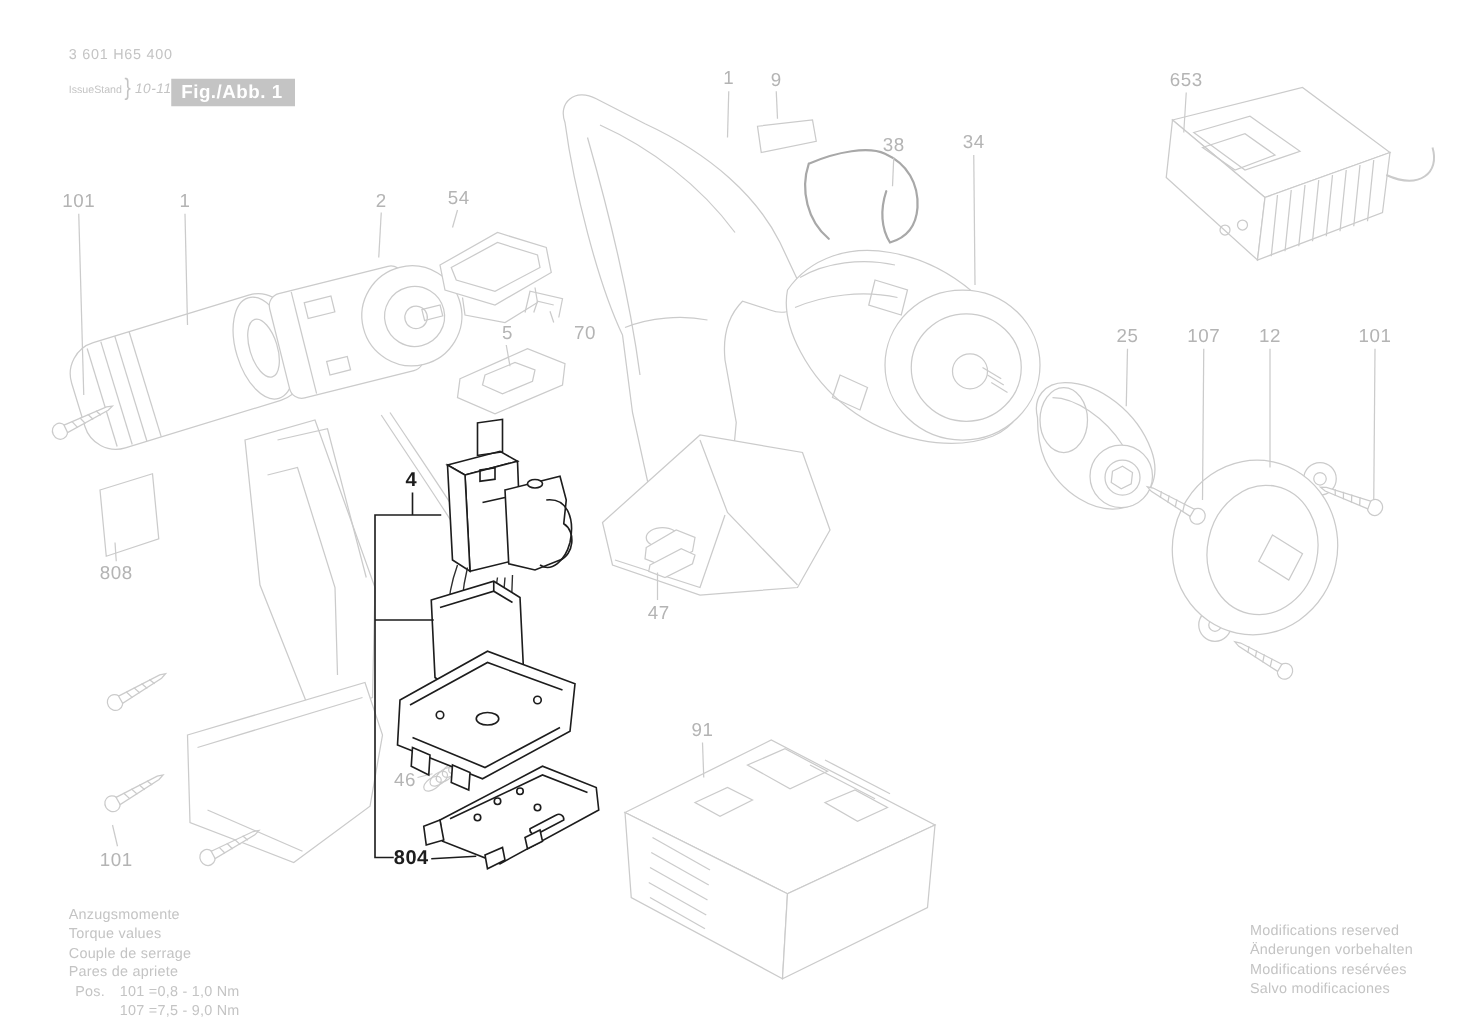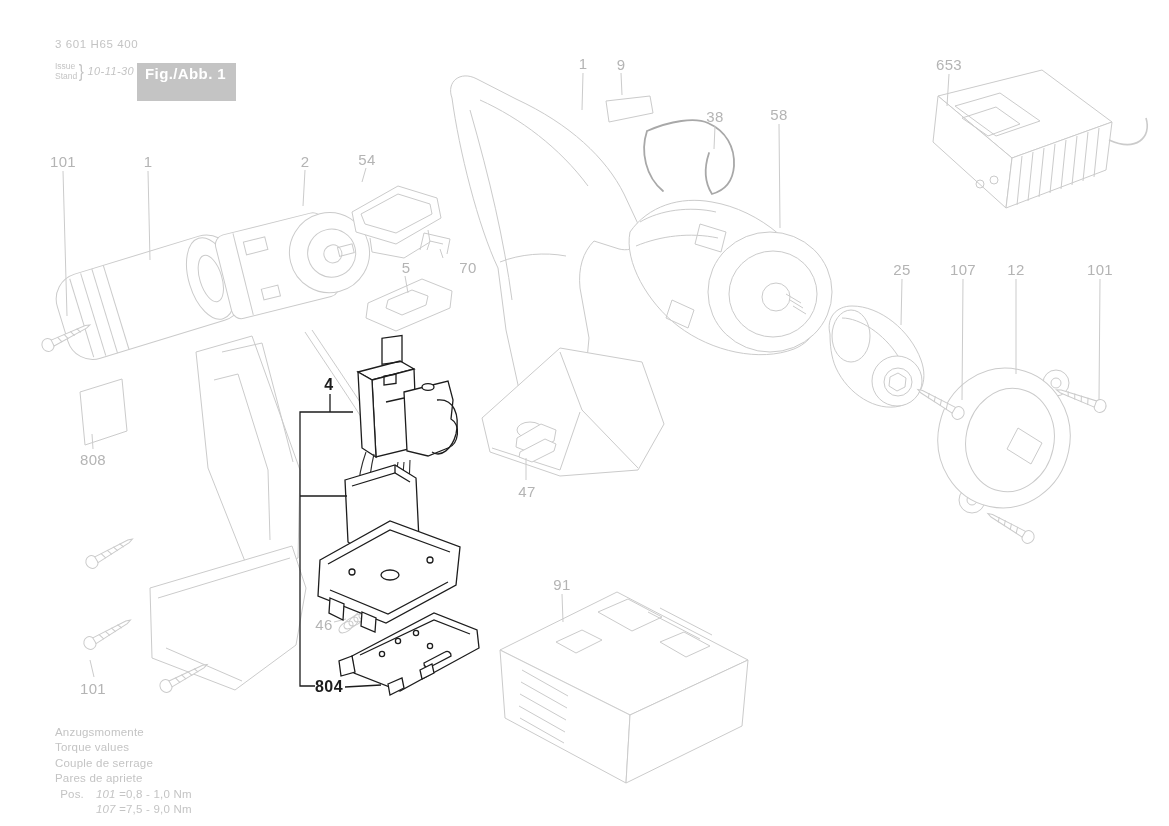--- a/index.html
+++ b/index.html
@@ -16,31 +16,31 @@
   .wr{stroke:var(--wire);stroke-width:1.8;fill:none;stroke-linecap:round;}
   .dk{stroke:var(--dark);stroke-width:1.3;}
   .dkf{stroke:var(--dark);stroke-width:1.3;fill:#fff;}
   .dkw{stroke:#2e2e2e;stroke-width:1.1;fill:none;}
   .ldr{stroke:var(--line);stroke-width:1;}
   .co{position:absolute;transform:translate(-50%,-50%);font-size:15px;color:var(--label);
       letter-spacing:.4px;white-space:nowrap;}
   .co.dark{color:var(--dark);font-weight:bold;font-size:16px;}
   .partnum{position:absolute;left:55px;top:38px;font-size:11.5px;color:var(--note);letter-spacing:.6px;}
   .issue{position:absolute;left:55px;top:60px;display:flex;align-items:center;color:var(--note);}
-  .issue .words{display:flex;flex-direction:column;font-size:8.5px;line-height:1.18;justify-content:flex-end;}
+  .issue .words{display:flex;flex-direction:row;font-size:8.5px;line-height:1.18;justify-content:flex-end;}
   .issue .brace{font-size:19px;font-weight:300;margin:0 3px 0 1px;transform:scaleX(.8);}
   .issue .date{font-size:11px;letter-spacing:.4px;font-style:italic;}
   .badge{position:absolute;left:137px;top:63px;background:var(--badge_bg);color:var(--badge_text);
-         font-weight:bold;font-size:15px;padding:2px 10px 19px 8px;letter-spacing:.4px;}
+         font-weight:bold;font-size:15px;padding:2px 10px 3px 8px;letter-spacing:.4px;}
   .note{position:absolute;font-size:11.5px;line-height:1.34;color:var(--note);letter-spacing:.2px;}
   .note-left{left:55px;top:710px;margin-top:15px;}
   .note-right{left:1000px;top:738px;}
   .pos-row{display:flex;text-align:right;}
   .pos-c1{width:29px;}
-  .pos-c2{width:42px;font-style:italic;}
+  .pos-c2{width:42px;}
 </style>
 </head>
 <body>
 
 <div class="canvas">
 
   <svg class="draw" width="1169" height="826" viewBox="0 0 1169 826">
     <defs>
       <g id="screw">
         <ellipse cx="0" cy="0" rx="6" ry="6.5"></ellipse>
@@ -297,21 +297,21 @@
 
   <div class="co" style="left:63px;top:161px">101</div>
   <div class="co" style="left:148px;top:161px">1</div>
   <div class="co" style="left:305px;top:161px">2</div>
   <div class="co" style="left:367px;top:159px">54</div>
   <div class="co" style="left:406px;top:267px">5</div>
   <div class="co" style="left:468px;top:267px">70</div>
   <div class="co" style="left:583px;top:63px">1</div>
   <div class="co" style="left:621px;top:64px">9</div>
   <div class="co" style="left:715px;top:116px">38</div>
-  <div class="co" style="left:779px;top:114px">58</div>
+  <div class="co" style="left:779px;top:114px">34</div>
   <div class="co" style="left:949px;top:64px">653</div>
   <div class="co" style="left:902px;top:269px">25</div>
   <div class="co" style="left:963px;top:269px">107</div>
   <div class="co" style="left:1016px;top:269px">12</div>
   <div class="co" style="left:1100px;top:269px">101</div>
   <div class="co" style="left:93px;top:459px">808</div>
   <div class="co dark" style="left:329px;top:385px">4</div>
   <div class="co" style="left:527px;top:491px">47</div>
   <div class="co" style="left:562px;top:584px">91</div>
   <div class="co" style="left:324px;top:624px">46</div>
@@ -328,14 +328,20 @@
       <span class="pos-c2">101 =</span>
       <span>0,8 - 1,0 Nm</span>
     </div>
     <div class="pos-row">
       <span class="pos-c1"></span>
       <span class="pos-c2">107 =</span>
       <span>7,5 - 9,0 Nm</span>
     </div>
   </div>
 
+  <div class="note note-right">
+    <div>Modifications reserved</div>
+    <div>Änderungen vorbehalten</div>
+    <div>Modifications resérvées</div>
+    <div>Salvo modificaciones</div>
+  </div>
 
 </div>
 
 </body></html>

